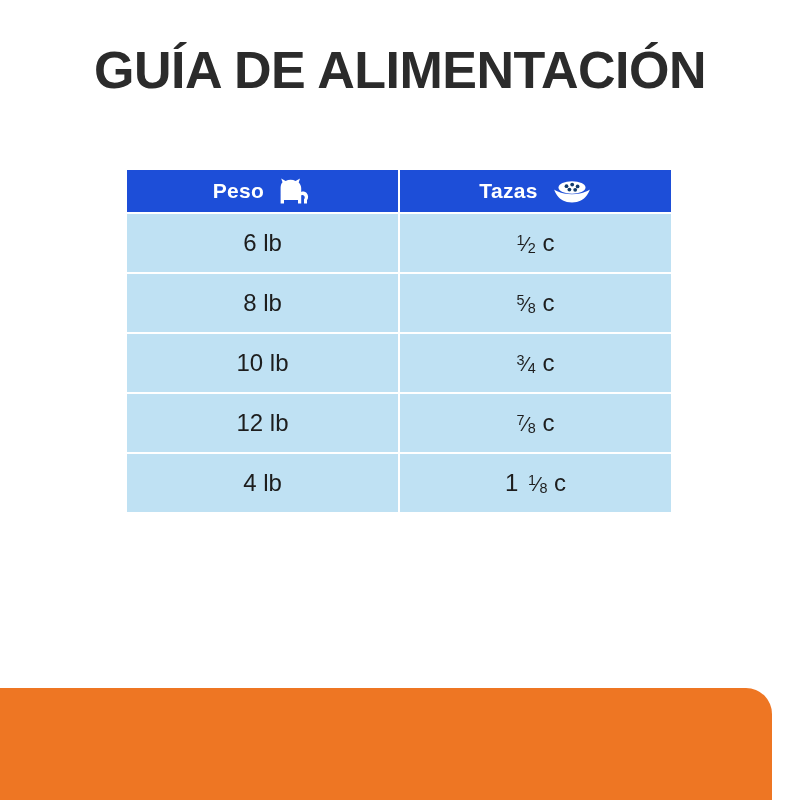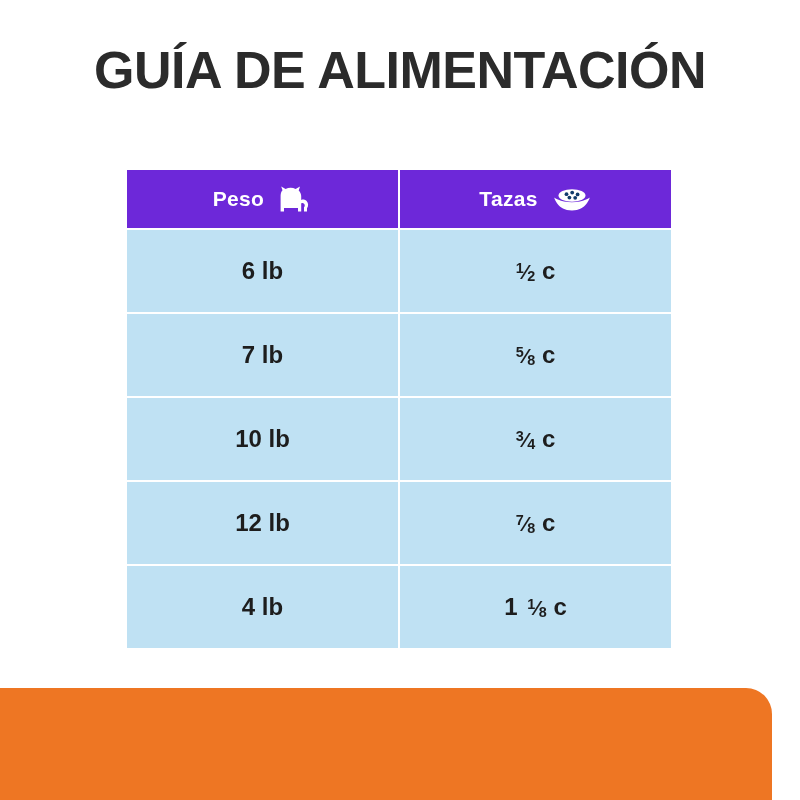--- a/index.html
+++ b/index.html
@@ -42,49 +42,49 @@
   }
 
   .feeding-table {
     width: 100%;
     border-collapse: separate;
     border-spacing: 2px 2px;
     table-layout: fixed;
   }
 
   .feeding-table th {
-    background: #6d28d9;
+    background: #1d4ed8;
     color: #ffffff;
     font-size: 21px;
     font-weight: bold;
-    height: 58px;
+    height: 42px;
     vertical-align: middle;
     padding: 0;
   }
 
   .th-inner {
     display: flex;
     align-items: center;
     justify-content: center;
     gap: 14px;
   }
 
   .th-label {
     letter-spacing: 0.3px;
   }
 
   .feeding-table td {
     background: #bfe1f3;
     color: #1d1d1d;
     font-size: 24px;
-    font-weight: bold;
+    font-weight: normal;
     text-align: center;
     height: 58px;
     vertical-align: middle;
-    padding: 12px;
+    padding: 0;
   }
 
   .frac {
     display: inline-block;
     position: relative;
     font-size: 20px;
     vertical-align: baseline;
   }
   .frac sup {
     font-size: 0.72em;
@@ -158,21 +158,21 @@
       </thead>
       <tbody>
         <tr>
           <td>6 lb</td>
           <td class="cups-cell">
             <span class="frac"><sup>1</sup><span class="slash">⁄</span><sub>2</sub></span>
             <span>c</span>
           </td>
         </tr>
         <tr>
-          <td>7 lb</td>
+          <td>8 lb</td>
           <td class="cups-cell">
             <span class="frac"><sup>5</sup><span class="slash">⁄</span><sub>8</sub></span>
             <span>c</span>
           </td>
         </tr>
         <tr>
           <td>10 lb</td>
           <td class="cups-cell">
             <span class="frac"><sup>3</sup><span class="slash">⁄</span><sub>4</sub></span>
             <span>c</span>

